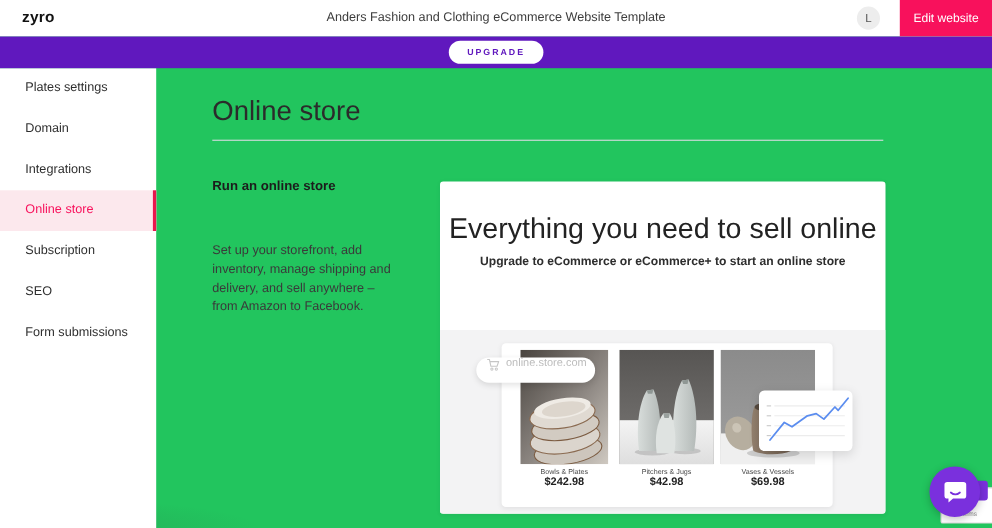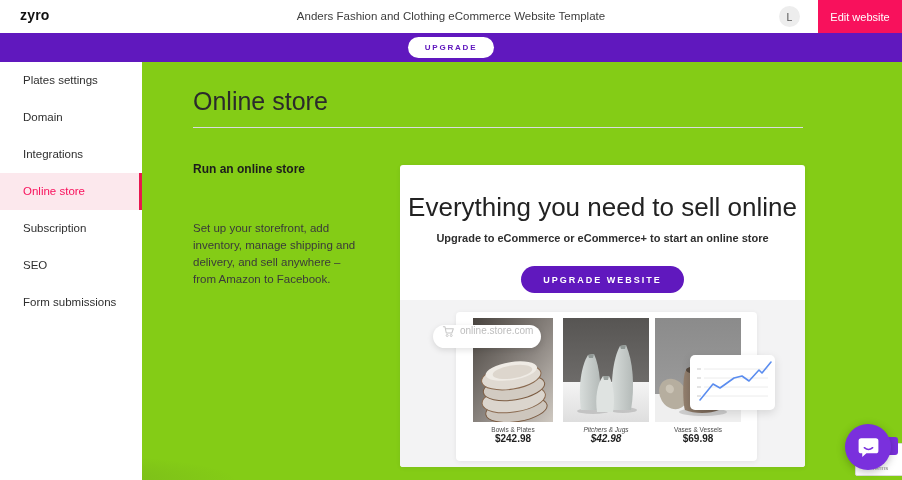--- a/index.html
+++ b/index.html
@@ -1,18 +1,18 @@
 <!DOCTYPE html>
 <html><head>
 <meta charset="utf-8">
 <style>
   * { margin:0; padding:0; box-sizing:border-box; }
   html,body { width:902px; height:480px; }
   body { font-family:"Liberation Sans","DejaVu Sans",sans-serif; }
-  .app { position:relative; width:902px; height:480px; background:#84cc16; overflow:hidden; }
+  .app { position:relative; width:902px; height:480px; background:#22c55e; overflow:hidden; }
 
   
   .topbar { position:absolute; left:0; top:0; width:902px; height:33px; background:#ffffff; z-index:30; }
   .logo { position:absolute; left:20px; top:7px; font-size:14px; font-weight:700; color:#111; letter-spacing:.2px; cursor:pointer; }
   .site-title { position:absolute; left:0; right:0; top:10px; text-align:center; font-size:11.5px; color:#3d3d3d; }
   .avatar { position:absolute; right:102px; top:6px; width:21px; height:21px; border-radius:50%; background:#ededed; color:#555;
             font-size:10.5px; display:flex; align-items:center; justify-content:center; cursor:pointer; }
   .edit-btn { position:absolute; right:0; top:0; width:84px; height:33px; background:#F8115C; color:#fff; border:none;
               font-size:11px; font-family:inherit; cursor:pointer; }
 
@@ -45,21 +45,21 @@
   .upgrade-website-btn { display:block; margin:22px auto 0; height:27px; padding:0 22px; border:none; border-radius:14px;
                          background:#6018BE; color:#fff; font-size:9px; font-weight:700; letter-spacing:2px; font-family:inherit; cursor:pointer; }
 
   .promo-visual { position:absolute; left:0; top:135px; width:405px; height:167px; background:#f3f3f4; }
   .store-panel { position:absolute; left:56px; top:12px; width:301px; height:149px; background:#ffffff; border-radius:4px;
                  box-shadow:0 1px 5px rgba(0,0,0,.07); }
   .product { position:absolute; top:6px; width:86px; text-align:center; }
   .product .img { width:100%; height:104px; display:block; }
   .product-name { margin-top:4px; font-size:6.5px; color:#4a4a4a; }
   .product-price { margin-top:0; font-size:10px; font-weight:700; color:#1f1f1f; }
-  .p0 { left:17px; width:80px; } .p1 { left:107px;font-style:italic; } .p2 { left:199px; }
+  .p0 { left:17px; width:80px; } .p1 { left:107px; } .p2 { left:199px; }
 
   .search-pill { position:absolute; left:433px; top:325px; width:108px; height:23px; background:#ffffff; border-radius:12px;
                  box-shadow:0 2px 6px rgba(0,0,0,.12); display:flex; align-items:flex-start; padding-left:9px; gap:5px; z-index:5; }
   .search-pill .url { font-size:10px; color:#bcbcbc; }
 
   .chart-card { position:absolute; left:690px; top:355px; width:85px; height:55px; background:#ffffff; border-radius:5px;
                 box-shadow:0 3px 10px rgba(0,0,0,.12); z-index:6; }
 
   
   .chat-badge { position:absolute; left:855px; top:443px; width:60px; height:33px; background:#ffffff; border:1px solid #dcdcdc;
@@ -104,21 +104,20 @@
   <div class="title-divider"></div>
 
   <div class="section-info">
     <div class="section-heading">Run an online store</div>
     <div class="section-body">Set up your storefront, add inventory, manage shipping and delivery, and sell anywhere – from Amazon to Facebook.</div>
   </div>
 
   <section class="promo-card">
     <h2 class="promo-heading">Everything you need to sell online</h2>
     <div class="promo-sub">Upgrade to eCommerce or eCommerce+ to start an online store</div>
-    <button class="upgrade-website-btn">UPGRADE WEBSITE</button>
 
     <div class="promo-visual">
       <div class="store-panel">
 
         <div class="product p0">
           <svg class="img" viewBox="0 0 80 104" preserveAspectRatio="none">
             <defs>
               <linearGradient id="bg1" x1="0" y1="0" x2="1" y2="1">
                 <stop offset="0" stop-color="#49443f"></stop>
                   <stop offset="0.55" stop-color="#8d8782"></stop>

